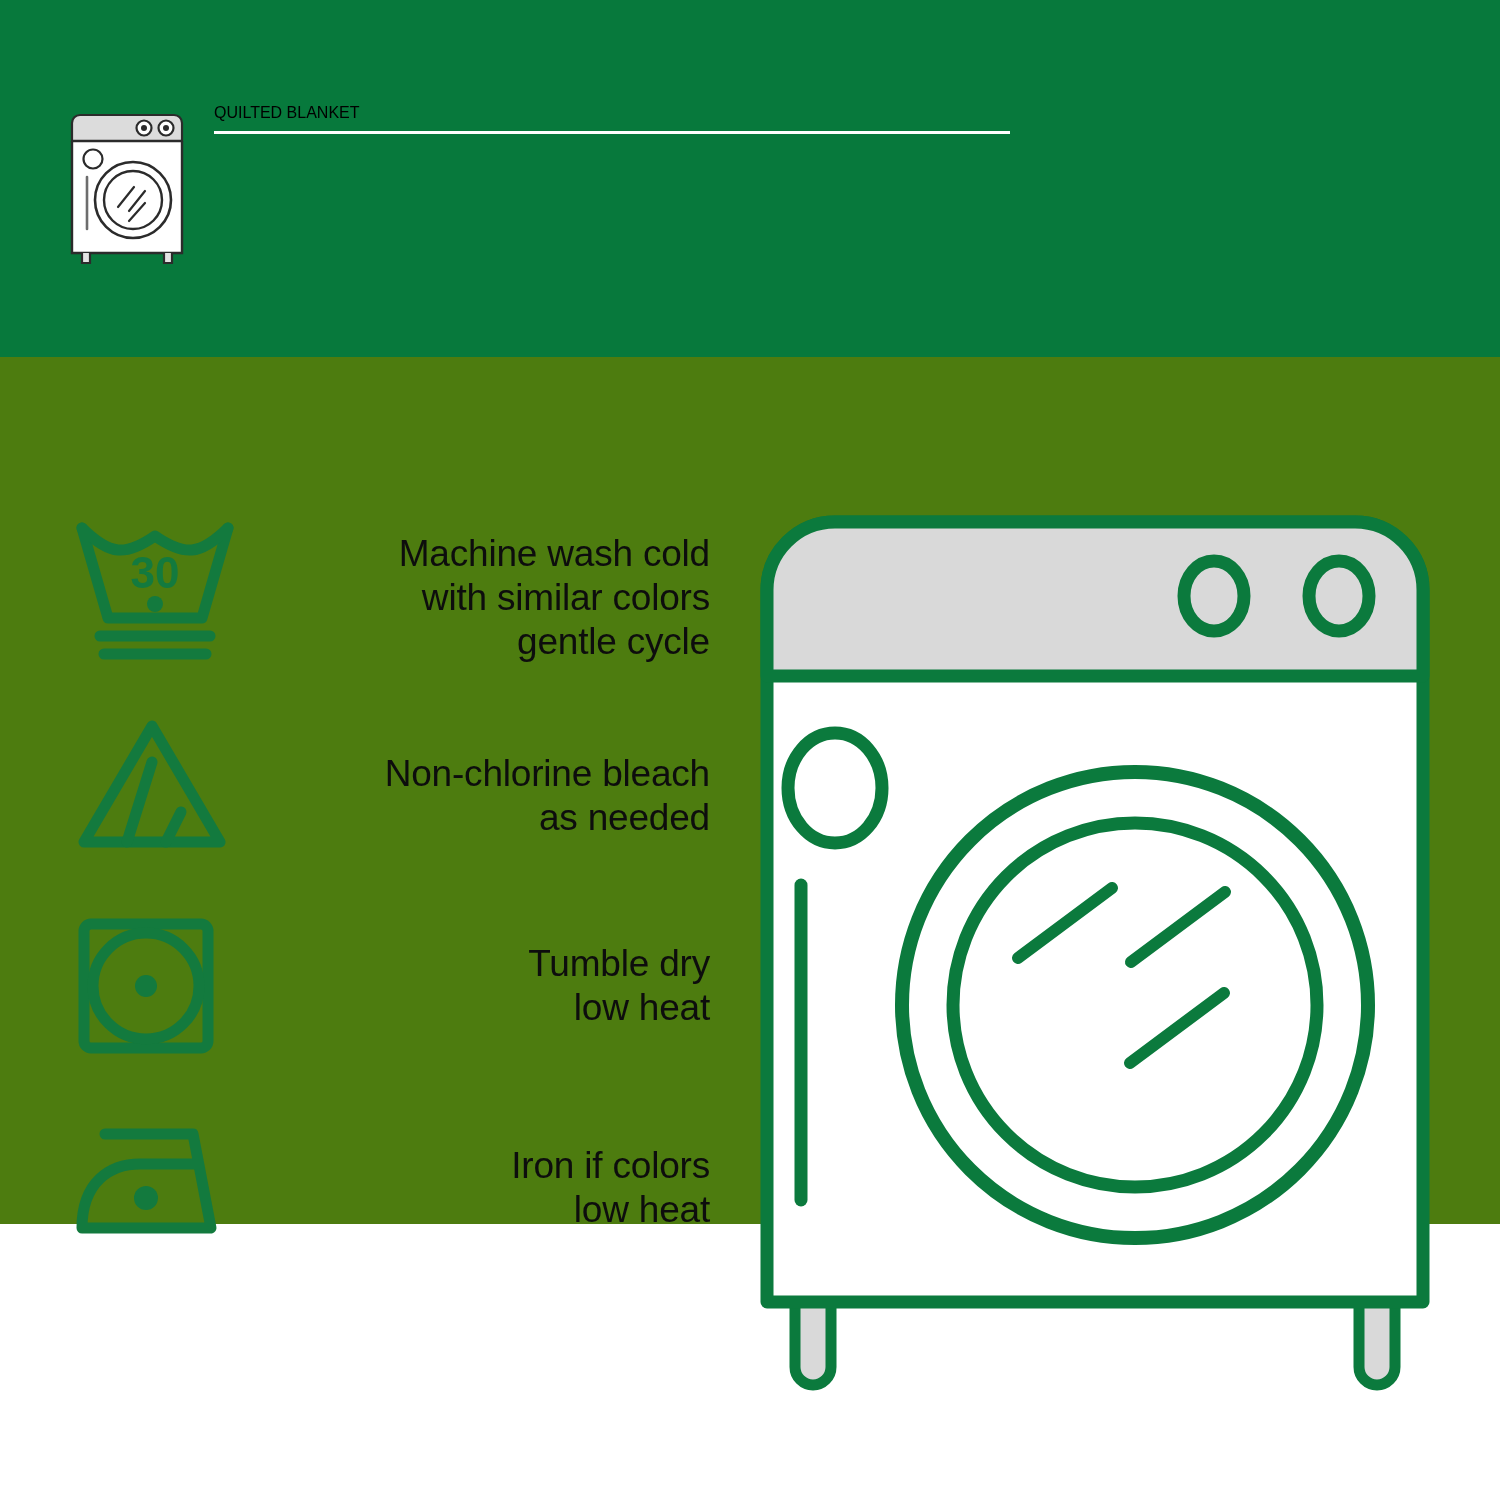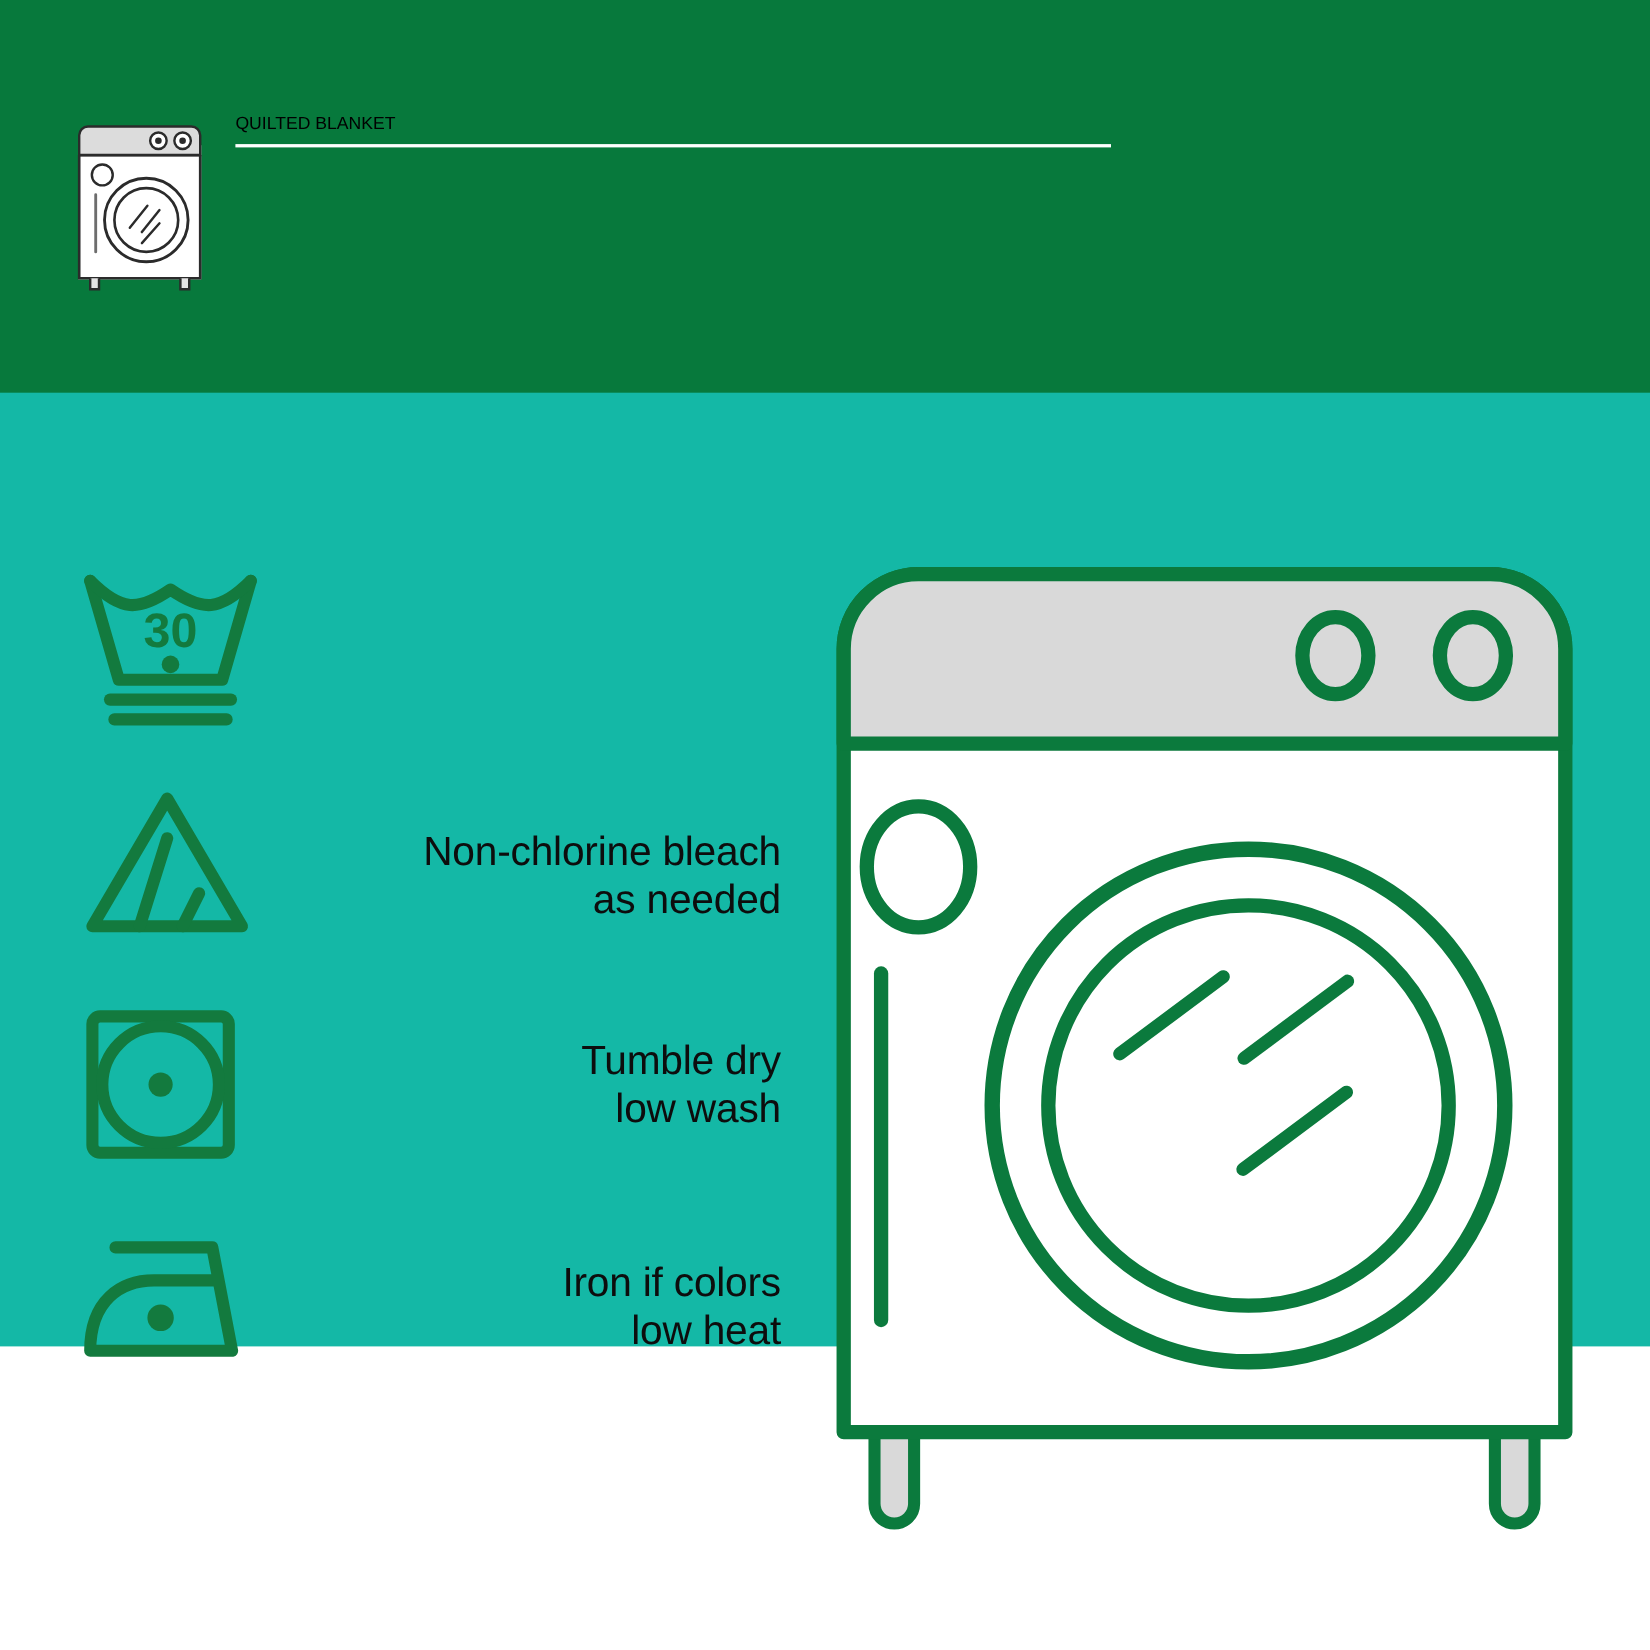--- a/index.html
+++ b/index.html
@@ -10,21 +10,21 @@
   body {
     width: 1500px;
     height: 1500px;
     font-family: "Liberation Sans", sans-serif;
     overflow: hidden;
   }
   #page {
     position: relative;
     width: 1500px;
     height: 1224px;
-    background: #14b8a6;
+    background: #4d7c0f;
     text-decoration: underline;
   }
 
   
   #header-bar {
     position: absolute;
     left: 0;
     top: 0;
     width: 1500px;
     height: 357px;
@@ -148,20 +148,23 @@
           <g fill="none" stroke="#137a3e" stroke-width="11" stroke-linecap="round" stroke-linejoin="round">
             <path d="M12 16 L38 106 H132 L158 16"></path>
             <path d="M12 16 C40 44 56 44 85 24 C114 44 130 44 158 16"></path>
             <line x1="30" y1="124" x2="140" y2="124"></line>
             <line x1="34" y1="142" x2="136" y2="142"></line>
           </g>
           <text x="85" y="76" text-anchor="middle" font-family="Liberation Sans, sans-serif" font-size="44" font-weight="bold" fill="#137a3e">30</text>
           <circle cx="85" cy="92" r="8" fill="#137a3e"></circle>
         </svg>
       </div>
+      <div class="txt">Machine wash cold
+with similar colors
+gentle cycle</div>
     </div>
 
     <div class="care-row" id="row-bleach">
       <div class="sym">
         <svg width="170" height="150" viewBox="0 0 170 150" xmlns="http://www.w3.org/2000/svg">
           <g fill="none" stroke="#137a3e" stroke-width="11" stroke-linecap="round" stroke-linejoin="round">
             <path d="M82 14 L150 130 H14 Z"></path>
             <line x1="82" y1="50" x2="57" y2="130"></line>
             <line x1="111" y1="100" x2="96" y2="130"></line>
           </g>
@@ -175,21 +178,21 @@
       <div class="sym">
         <svg width="170" height="150" viewBox="0 0 170 150" xmlns="http://www.w3.org/2000/svg">
           <g fill="none" stroke="#137a3e" stroke-width="11" stroke-linecap="round" stroke-linejoin="round">
             <rect x="14" y="12" width="124" height="124" rx="7"></rect>
             <circle cx="76" cy="74" r="53"></circle>
           </g>
           <circle cx="76" cy="74" r="11" fill="#137a3e"></circle>
         </svg>
       </div>
       <div class="txt">Tumble dry
-low wash</div>
+low heat</div>
     </div>
 
     <div class="care-row" id="row-iron">
       <div class="sym">
         <svg width="170" height="150" viewBox="0 0 170 150" xmlns="http://www.w3.org/2000/svg">
           <g fill="none" stroke="#137a3e" stroke-width="11" stroke-linecap="round" stroke-linejoin="round">
             <path d="M35 22 H123 L141 116 H12 C12 70 40 52 70 52 H128"></path>
           </g>
           <circle cx="76" cy="86" r="12" fill="#137a3e"></circle>
         </svg>

